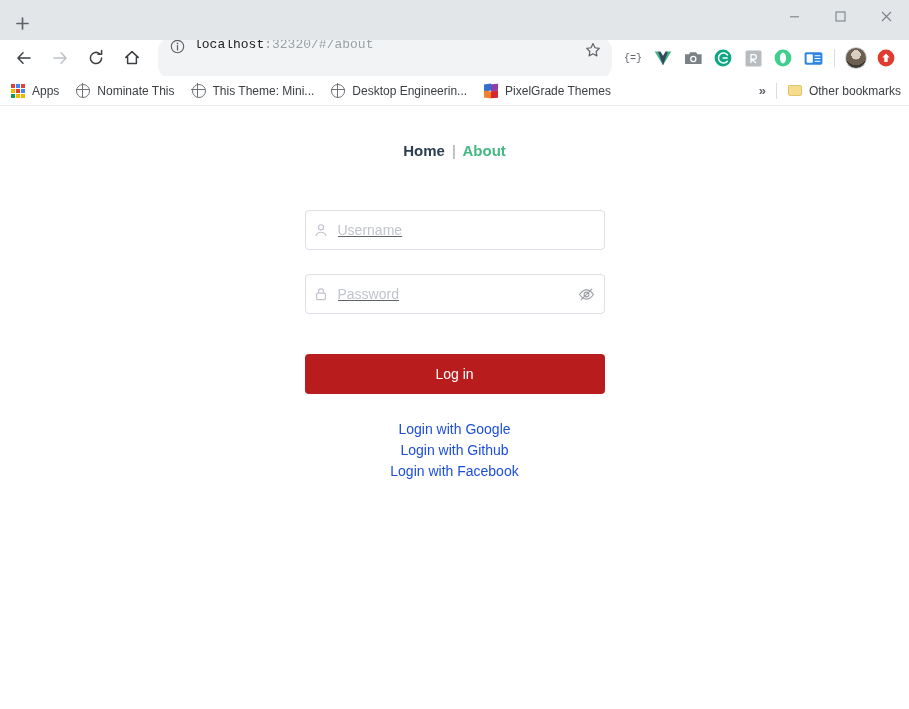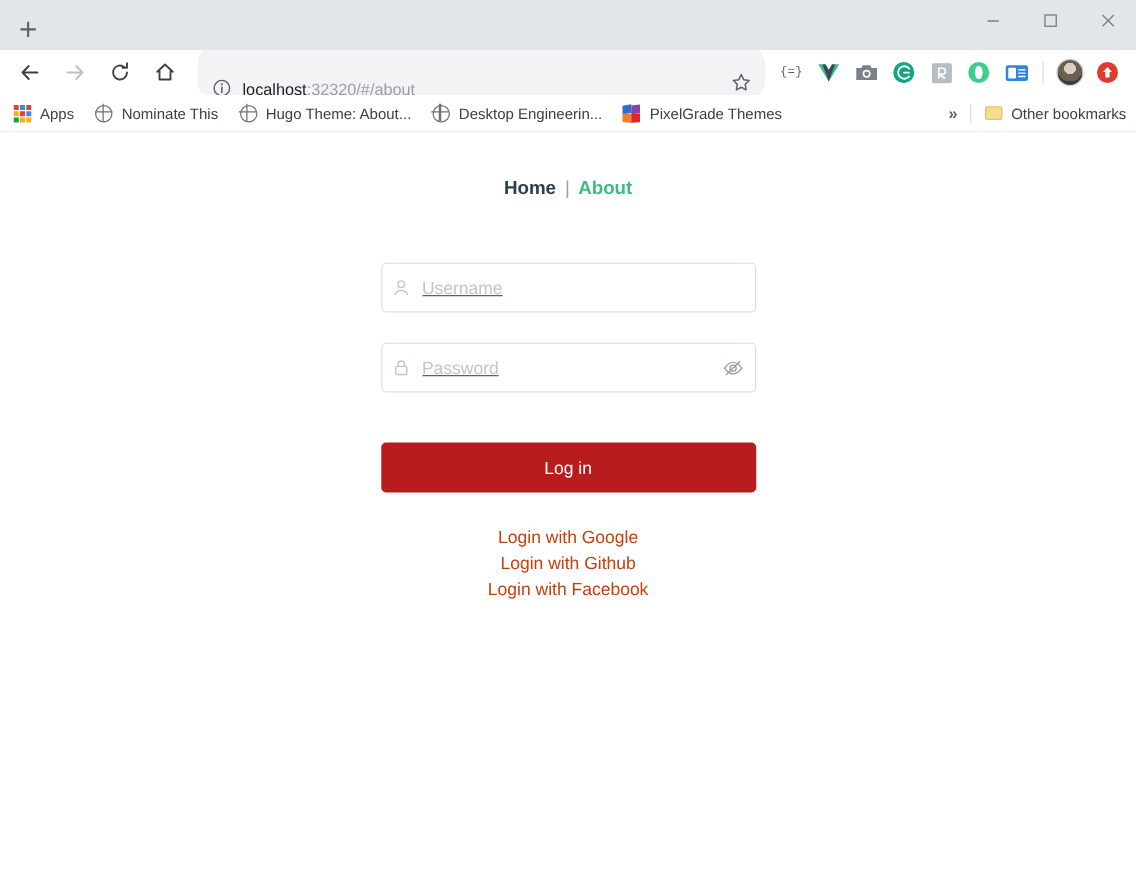--- a/index.html
+++ b/index.html
@@ -79,24 +79,25 @@
     display: flex; align-items: center; justify-content: center;
     color: #5f6368; border-radius: 50%;
   }
   .navbtn.disabled { color: #bdc1c6; }
 
   .omnibox {
     flex: 1;
     height: 42px;
     background: #f1f3f4;
     border-radius: 14px;
-    display: flex; align-items: flex-end;
+    display: flex; align-items: flex-start;
     margin: 0 6px 0 8px;
     padding: 0 6px 0 10px;
     min-width: 0;
+    font-family: Liberation Mono, monospace;
   }
   .omni-info { width: 18px; height: 18px; flex: 0 0 18px; display:flex; align-items:center; justify-content:center; color:#5f6368; }
   .omni-url {
     flex: 1; margin-left: 8px;
     font-size: 13px; color: #9aa0a6;
     white-space: nowrap; overflow: hidden; text-overflow: ellipsis;
   }
   .omni-url .host { color: #202124; }
   .omni-star { width: 26px; height: 26px; flex:0 0 26px; display:flex; align-items:center; justify-content:center; color:#5f6368; }
 
@@ -203,21 +204,21 @@
     color: #ffffff;
     font-size: 14px;
     font-family: "Liberation Sans", sans-serif;
     margin-top: 16px;
     cursor: pointer;
   }
 
   .social { text-align: center; margin-top: 25px; }
   .social a {
     display: block;
-    color: #c2410c;
+    color: #1d4ed8;
     font-size: 14px;
     text-decoration: none;
     line-height: 21px;
   }
 </style>
 </head>
 <body>
 
 <div class="browser">
 
@@ -381,21 +382,21 @@
       <span class="bm-ico">
           <span class="globe"></span>
         </span>
       <span class="bm-label">Nominate This</span>
     </div>
 
     <div class="bm">
       <span class="bm-ico">
           <span class="globe"></span>
         </span>
-      <span class="bm-label">Hugo Theme: About...</span>
+      <span class="bm-label">This Theme: Mini...</span>
     </div>
 
     <div class="bm">
       <span class="bm-ico">
           <span class="globe"></span>
         </span>
       <span class="bm-label">Desktop Engineerin...</span>
     </div>
 
     <div class="bm">

